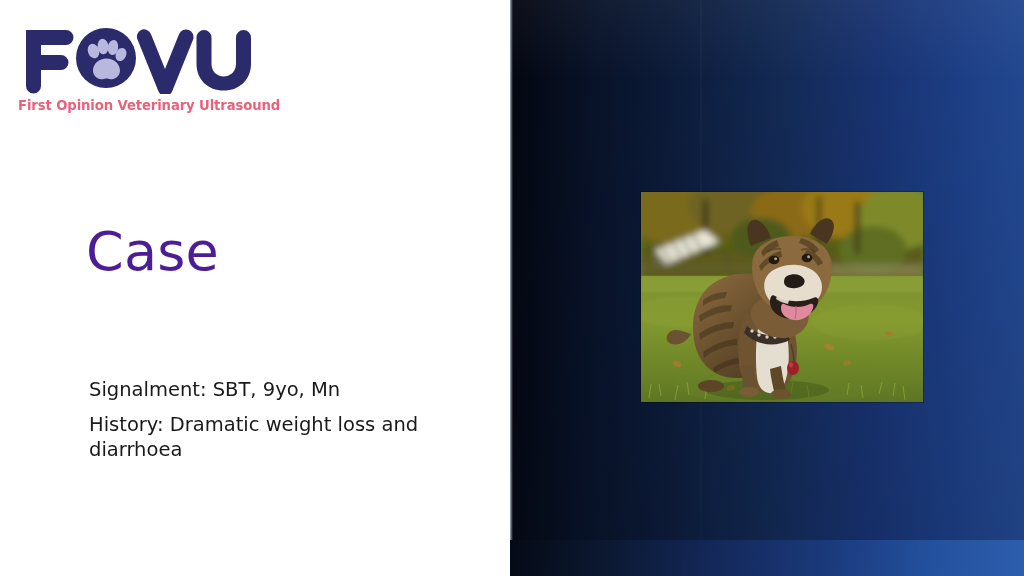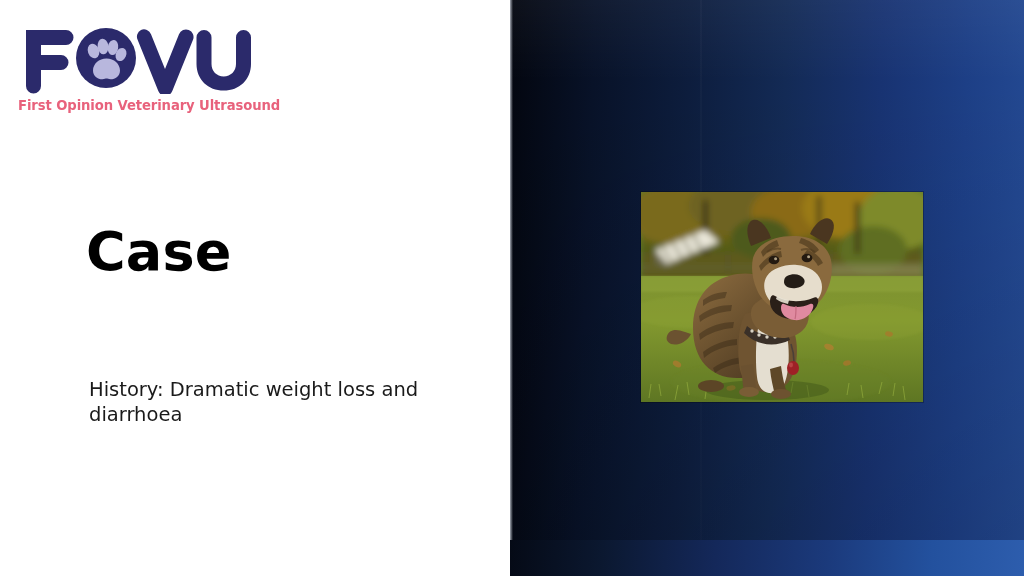--- a/index.html
+++ b/index.html
@@ -50,22 +50,22 @@
     white-space: nowrap;
   }
 
   
   .slide-title {
     position: absolute;
     left: 86px;
     top: 222px;
     font-family: "DejaVu Sans", sans-serif;
     font-size: 54px;
-    font-weight: 700;
-    color: #000000;
+    font-weight: 400;
+    color: #4c1d95;
     letter-spacing: 0.2px;
     line-height: 1.1;
   }
 
   
   .body-block {
     position: absolute;
     left: 89px;
     top: 378px;
     width: 360px;
@@ -156,20 +156,21 @@
         <path d="M123 12 a7.5 7.5 0 0 1 10 4.2 L147 51 l14 -34.8 a7.5 7.5 0 0 1 14 5.6 l-20.6 51 a7.6 7.6 0 0 1 -14.2 0 l-20.6 -51 a7.5 7.5 0 0 1 3.4 -9.8 Z" fill="#2b2a6b"></path>
 
         <path d="M186 12 a7.5 7.5 0 0 1 7.5 7.5 V46 c0 7.2 5.1 12.4 12.2 12.4 S218 53.2 218 46 V19.5 a7.5 7.5 0 0 1 15 0 V46 c0 15.6 -11.7 26.6 -27.3 26.6 S178.5 61.6 178.5 46 V19.5 a7.5 7.5 0 0 1 7.5 -7.5 Z" fill="#2b2a6b"></path>
       </svg>
       <span class="logo-tagline">First Opinion Veterinary Ultrasound</span>
     </div>
 
     <div class="slide-title">Case</div>
 
     <div class="body-block">
+      <p class="body-line">Signalment: SBT, 9yo, Mn</p>
       <p class="body-line">History: Dramatic weight loss and diarrhoea</p>
     </div>
 
   </div>
 
   <div class="right-panel">
     <div class="panel-left-edge"></div>
     <div class="panel-seam"></div>
     <div class="panel-bottom-band"></div>
 

